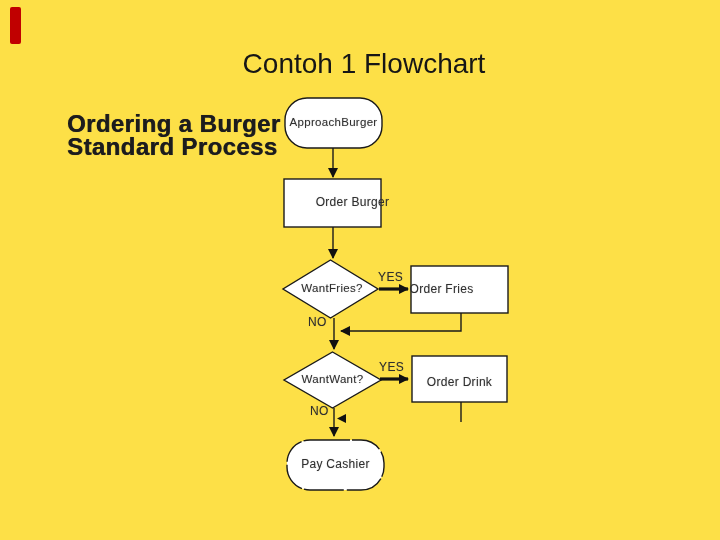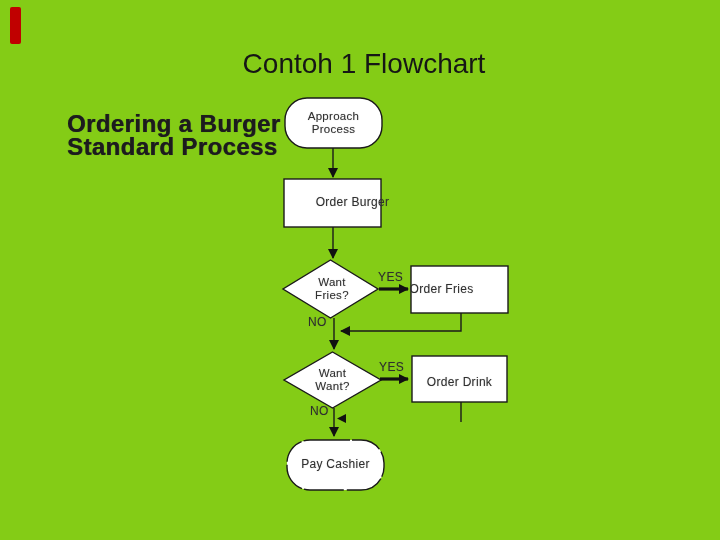--- a/index.html
+++ b/index.html
@@ -1,20 +1,20 @@
 <!DOCTYPE html>
 <html><head>
 <meta charset="utf-8">
 <style>
   html, body { margin: 0; padding: 0; background: #fff; }
   .slide {
     position: relative;
     width: 720px;
     height: 540px;
-    background: #84cc16;
+    background: #fde047;
     overflow: hidden;
     font-family: "Liberation Sans", sans-serif;
   }
   .accent-bar {
     position: absolute;
     left: 10px; top: 7px;
     width: 11px; height: 37px;
     background: #c00000;
     border-radius: 2px;
   }
@@ -39,21 +39,21 @@
     text-shadow: 0.5px 0 0 #3a3a3a, 0 0 1px rgba(0,0,0,0.25);
   }
   svg.flowchart { position: absolute; left: 0; top: 0; }
   svg.flowchart .shape { fill: #ffffff; stroke: #1a1a1a; stroke-width: 1.4; }
   svg.flowchart .edge  { stroke: #1a1a1a; stroke-width: 1.4; fill: none; }
   svg.flowchart .edge-thick { stroke: #111111; stroke-width: 3.2; fill: none; }
   svg.flowchart .head { fill: #111111; stroke: none; }
   .fc-label {
     position: absolute;
     display: flex;
-    flex-direction: column;
+    flex-direction: row;
     align-items: center;
     justify-content: center;
     text-align: center;
     color: #303030;
     font-size: 11.5px;
     line-height: 13.5px;
     letter-spacing: 0.3px;
     text-shadow: 0 0 1px rgba(60,60,60,0.35);
   }
   .fc-label span { display: block; }
@@ -101,21 +101,21 @@
     <line class="edge" x1="334" y1="318" x2="334" y2="349" marker-end="url(#ah)"></line>
     <polyline class="edge" points="461,313 461,331 341,331" marker-end="url(#ah)"></polyline>
     <line class="edge-thick" x1="380" y1="379" x2="408" y2="379" marker-end="url(#ah)"></line>
     <line class="edge" x1="334" y1="408" x2="334" y2="436" marker-end="url(#ah)"></line>
     <line class="edge" x1="461" y1="402" x2="461" y2="422"></line>
     <path class="head" d="M346,414 L337,418.5 L346,423 Z"></path>
   </svg>
 
   <div class="fc-label" style="left:285px; top:98px; width:97px; height:50px;">
     <span>Approach</span>
-    <span>Process</span>
+    <span>Burger</span>
   </div>
 
   <div class="fc-label single" style="left:284px; top:179px; width:97px; height:48px;padding-left:20px;">
     <span>Order Burger</span>
   </div>
 
   <div class="fc-label" style="left:291px; top:263px; width:82px; height:52px;">
     <span>Want</span>
     <span>Fries?</span>
   </div>

